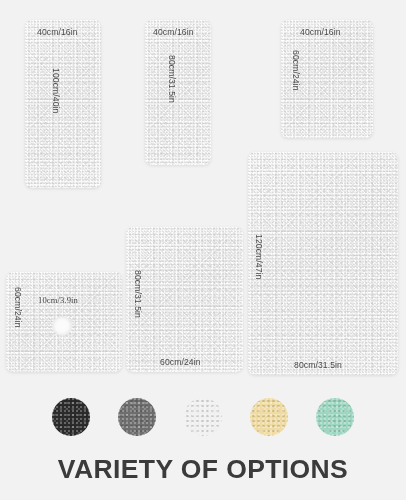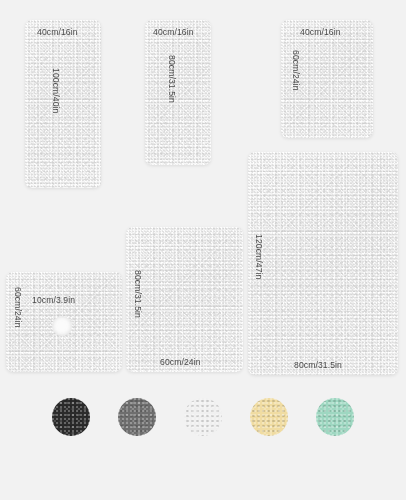--- a/index.html
+++ b/index.html
@@ -126,33 +126,36 @@
   <div class="mat" style="left:145px; top:20px; width:66px; height:145px;"></div>
   <div class="dim" style="left:153px; top:28px;">40cm/16in</div>
   <div class="dim vert" style="left:176px; top:55px;">80cm/31.5in</div>
 
   <div class="mat" style="left:281px; top:20px; width:92px; height:118px;"></div>
   <div class="dim" style="left:300px; top:28px;">40cm/16in</div>
   <div class="dim vert" style="left:300px; top:50px;">60cm/24in</div>
 
   <div class="mat" style="left:6px; top:272px; width:116px; height:100px;"></div>
   <div class="cutout" style="left:52px; top:316px; width:20px; height:20px;"></div>
-  <div class="dim" style="left:32px; top:296px;">10cm/3.9in</div>
+  <div class="dim" style="left:38px; top:296px;font-family:Liberation Serif, serif;">10cm/3.9in</div>
   <div class="dim vert" style="left:22px; top:287px;">60cm/24in</div>
 
   <div class="mat" style="left:126px; top:227px; width:117px; height:145px;"></div>
   <div class="dim" style="left:160px; top:358px;">60cm/24in</div>
   <div class="dim vert" style="left:142px; top:270px;">80cm/31.5in</div>
 
   <div class="mat" style="left:248px; top:152px; width:150px; height:223px;"></div>
   <div class="dim" style="left:294px; top:361px;">80cm/31.5in</div>
   <div class="dim vert" style="left:263px; top:234px;">120cm/47in</div>
 
   <div id="swatch-row">
     <div class="swatch" style="background-color:#2b2b2b;"></div>
     <div class="swatch" style="background-color:#6e6e6e;"></div>
     <div class="swatch" style="background-color:#f0f0f0;"></div>
     <div class="swatch" style="background-color:#f0dca2;"></div>
     <div class="swatch" style="background-color:#9ed7c1;"></div>
   </div>
 
+  <div id="title-bar">
+    <div id="page-title">VARIETY OF OPTIONS</div>
+  </div>
 
 </div>
 
 </body></html>

